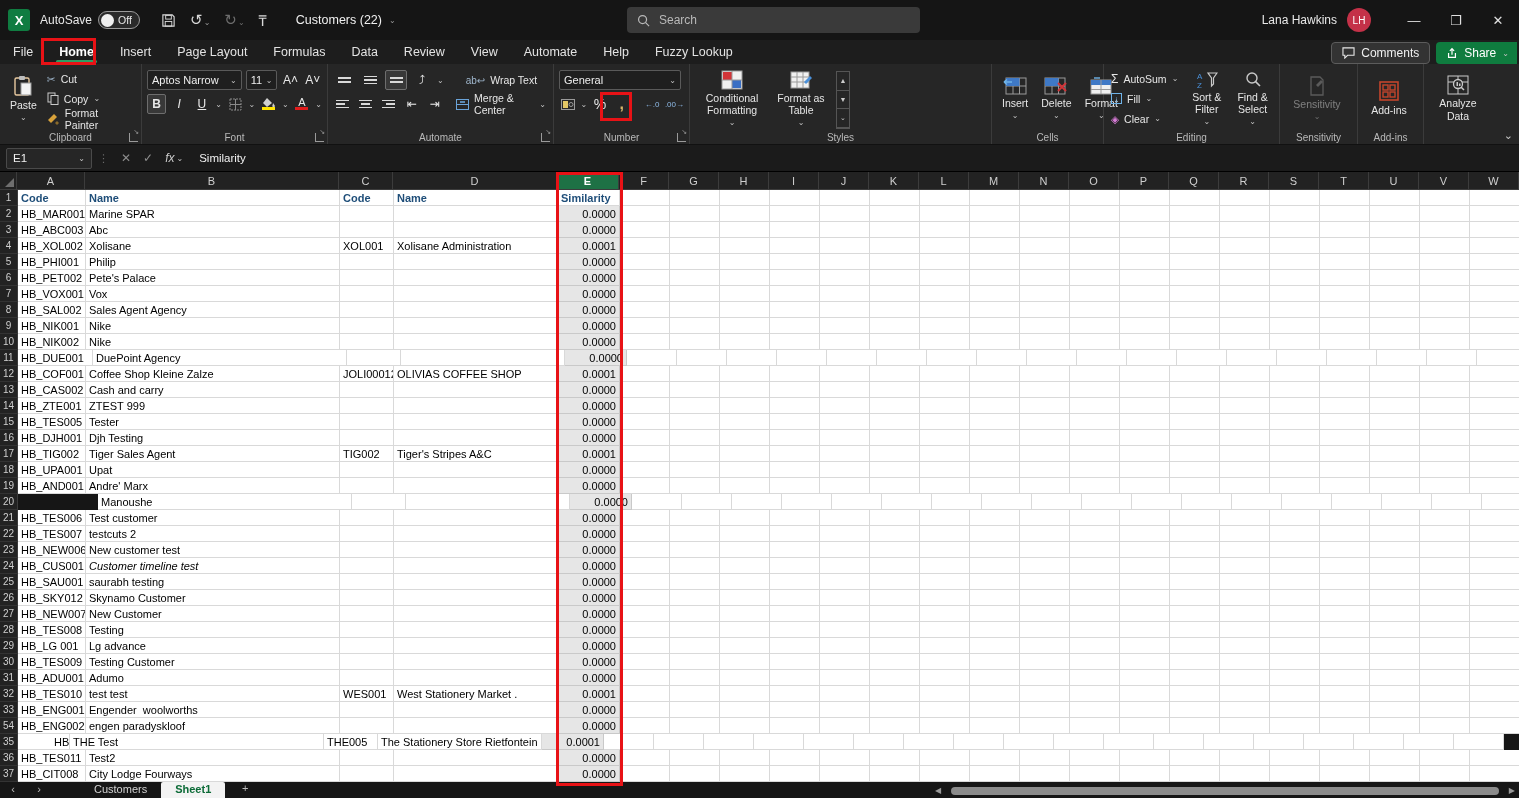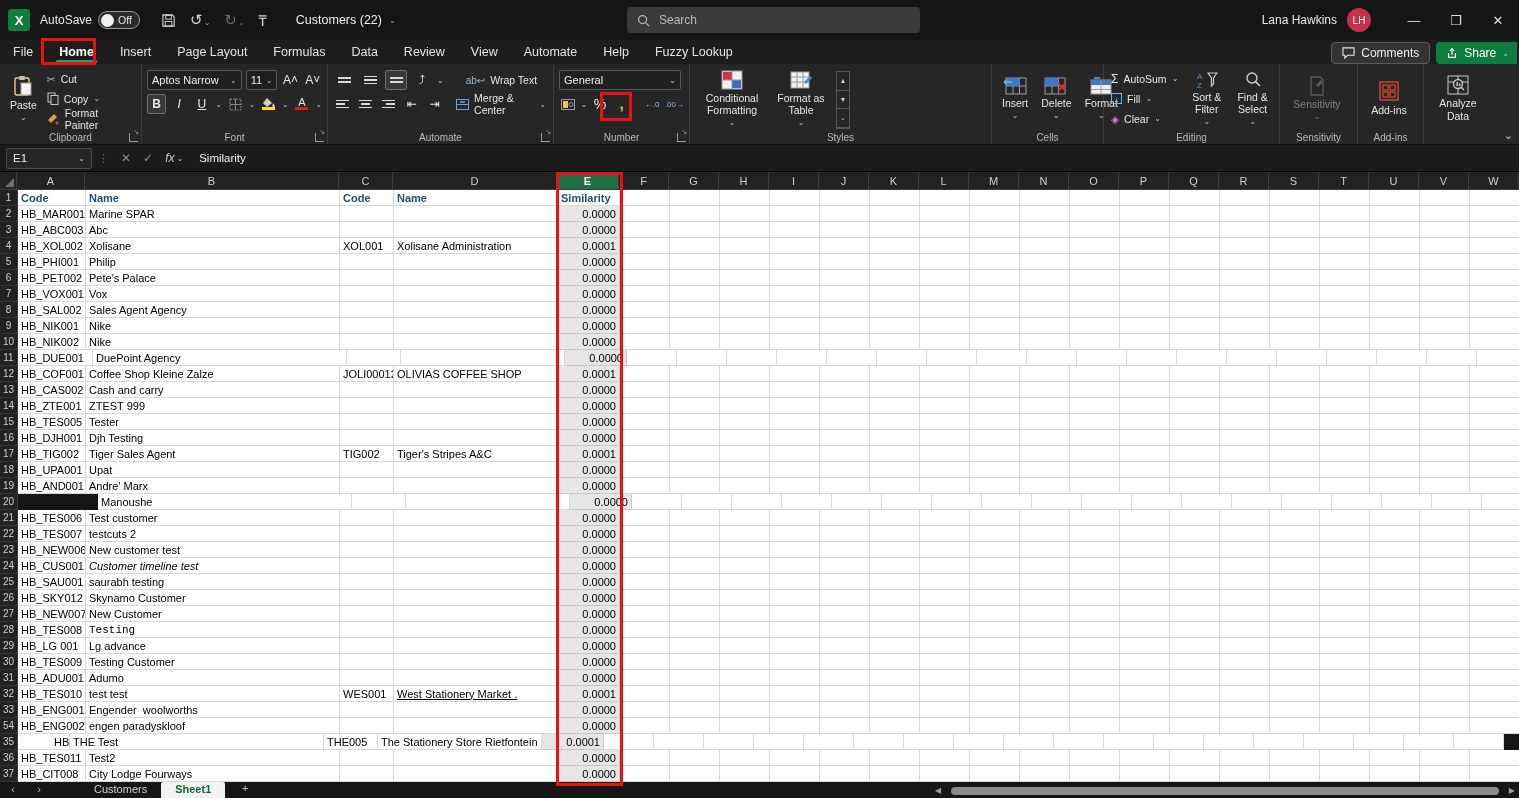--- a/index.html
+++ b/index.html
@@ -1317,21 +1317,21 @@
           <div class="cell" style="width: 50px;"></div>
           <div class="cell" style="width: 50px;"></div>
           <div class="cell" style="width: 50px;"></div>
           <div class="cell" style="width: 50px;"></div>
           <div class="cell" style="width: 50px;"></div>
           <div class="cell" style="width: 50px;"></div>
         </div>
         <div class="gridrow">
           <div class="rownum">28</div>
           <div class="cell" style="width: 68px;">HB_TES008</div>
-          <div class="cell" style="width: 254px; font-family: Liberation Mono, monospace;">Testing</div>
+          <div class="cell" style="width: 254px;">Testing</div>
           <div class="cell" style="width: 54px;"></div>
           <div class="cell" style="width: 164px;"></div>
           <div class="cell selcol num" style="width: 62px;">0.0000</div>
           <div class="cell" style="width: 50px;"></div>
           <div class="cell" style="width: 50px;"></div>
           <div class="cell" style="width: 50px;"></div>
           <div class="cell" style="width: 50px;"></div>
           <div class="cell" style="width: 50px;"></div>
           <div class="cell" style="width: 50px;"></div>
           <div class="cell" style="width: 50px;"></div>
@@ -1423,21 +1423,21 @@
           <div class="cell" style="width: 50px;"></div>
           <div class="cell" style="width: 50px;"></div>
           <div class="cell" style="width: 50px;"></div>
           <div class="cell" style="width: 50px;"></div>
         </div>
         <div class="gridrow">
           <div class="rownum">32</div>
           <div class="cell" style="width: 68px;">HB_TES010</div>
           <div class="cell" style="width: 254px;">test test</div>
           <div class="cell" style="width: 54px;">WES001</div>
-          <div class="cell" style="width: 164px; text-decoration: underline;">West Stationery Market .</div>
+          <div class="cell" style="width: 164px;">West Stationery Market .</div>
           <div class="cell selcol num" style="width: 62px;">0.0001</div>
           <div class="cell" style="width: 50px;"></div>
           <div class="cell" style="width: 50px;"></div>
           <div class="cell" style="width: 50px;"></div>
           <div class="cell" style="width: 50px;"></div>
           <div class="cell" style="width: 50px;"></div>
           <div class="cell" style="width: 50px;"></div>
           <div class="cell" style="width: 50px;"></div>
           <div class="cell" style="width: 50px;"></div>
           <div class="cell" style="width: 50px;"></div>

